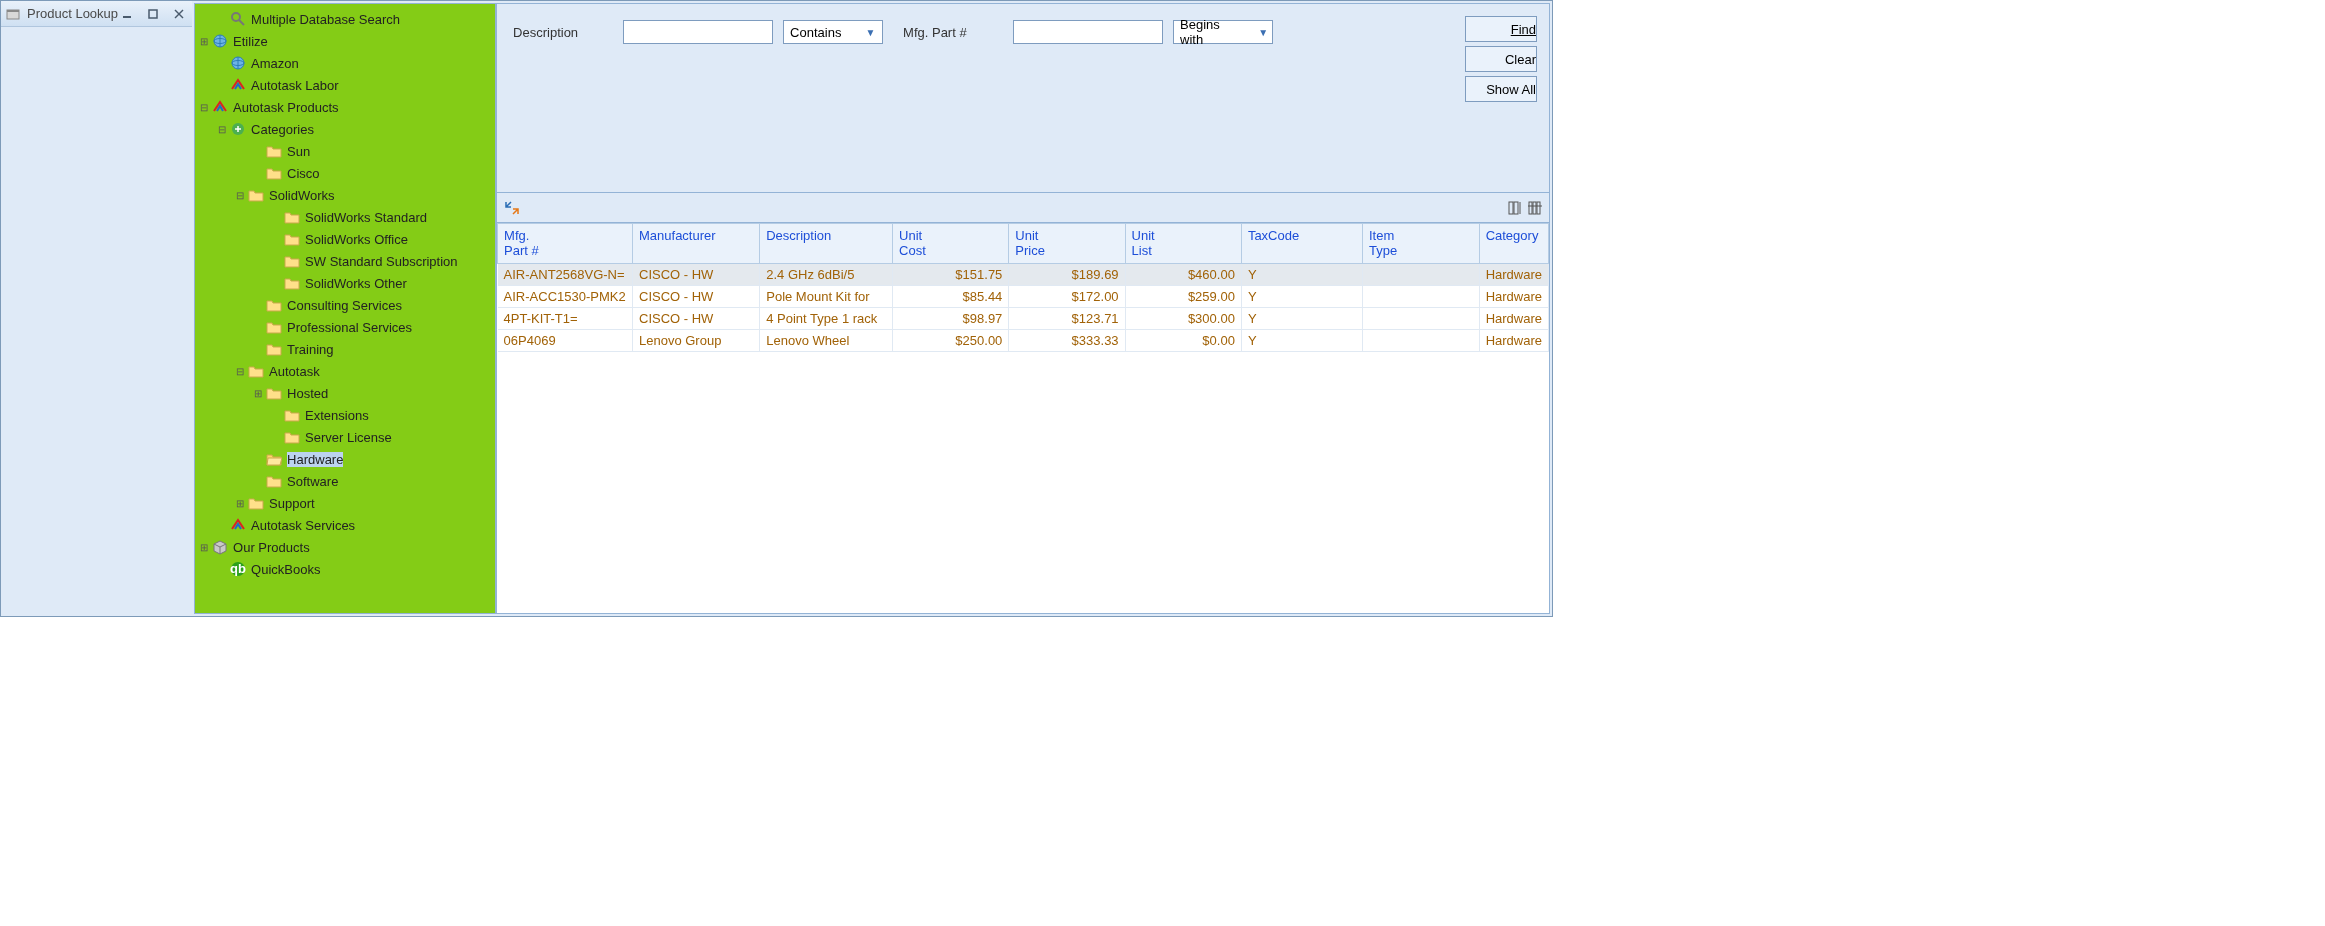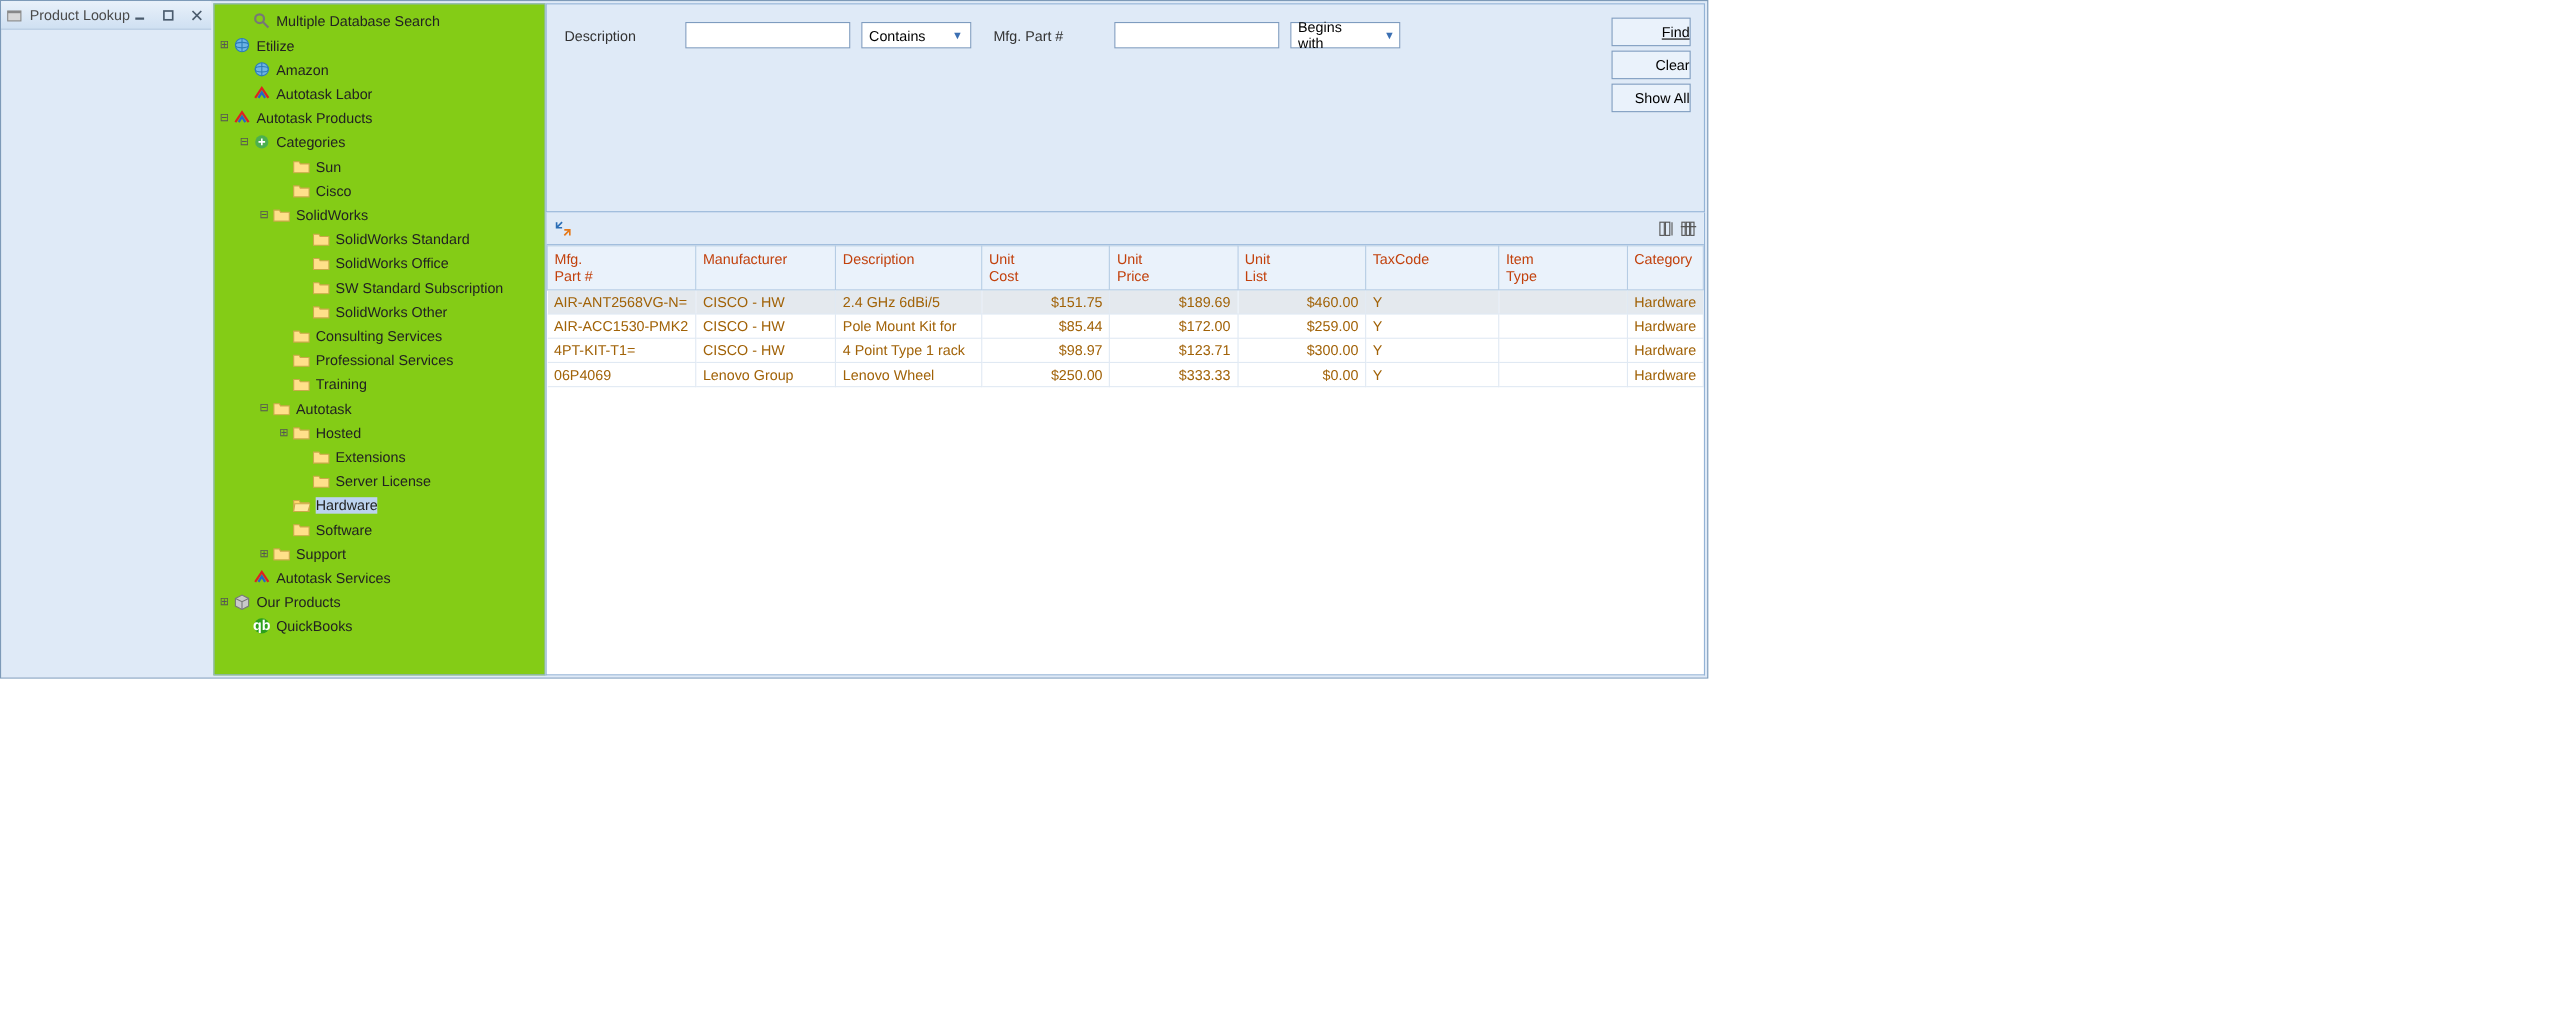--- a/index.html
+++ b/index.html
@@ -19,21 +19,21 @@
   input.txt{height:24px;border:1px solid #7e9cbf;background:#fff;padding:0 4px;width:150px;}
   .combo{height:24px;border:1px solid #7e9cbf;background:#fff;display:inline-flex;align-items:center;padding:0 4px 0 6px;gap:24px;cursor:pointer;}
   .combo .arrow{color:#3b6fb2;font-size:10px;}
   .btn-col{position:absolute;right:12px;top:12px;display:flex;flex-direction:column;gap:4px;}
   .btn{border:1px solid #7e9cbf;background:#eaf2fb;height:26px;width:72px;display:flex;align-items:center;justify-content:flex-end;cursor:pointer;}
   .grid-pane{flex:1;border:1px solid #93b3d6;border-top:none;background:#fff;display:flex;flex-direction:column;min-height:0;}
   .grid-toolbar{height:30px;background:#dfeaf7;border-bottom:1px solid #93b3d6;display:flex;align-items:center;justify-content:space-between;padding:0 6px;}
   .tbicons{display:flex;gap:4px;}
   .grid{flex:1;overflow:auto;}
   table{border-collapse:collapse;width:100%;}
-  th{background:#eaf2fb;border:1px solid #b5cce4;text-align:left;font-weight:normal;padding:4px 6px;color:#c2410c;vertical-align:top;height:40px;}
+  th{background:#eaf2fb;border:1px solid #b5cce4;text-align:left;font-weight:normal;padding:4px 6px;color:#1d4ed8;vertical-align:top;height:40px;}
   td{border-right:1px solid #e0e9f3;border-bottom:1px solid #e0e9f3;padding:3px 6px;color:#a16207;white-space:nowrap;overflow:hidden;}
   td.num{text-align:right;}
   tr.sel td{background:#e4e9ee;}
   
   .tnode{display:flex;align-items:center;height:22px;white-space:nowrap;cursor:pointer;}
   .twist{width:14px;text-align:center;color:#555;font-size:10px;}
   .ticon{width:18px;height:18px;margin-right:4px;display:inline-flex;align-items:center;justify-content:center;}
   .tlabel{color:#222;}
   .tlabel.selected{background:#bcd3ef;}
   .ind0{padding-left:0px;}

